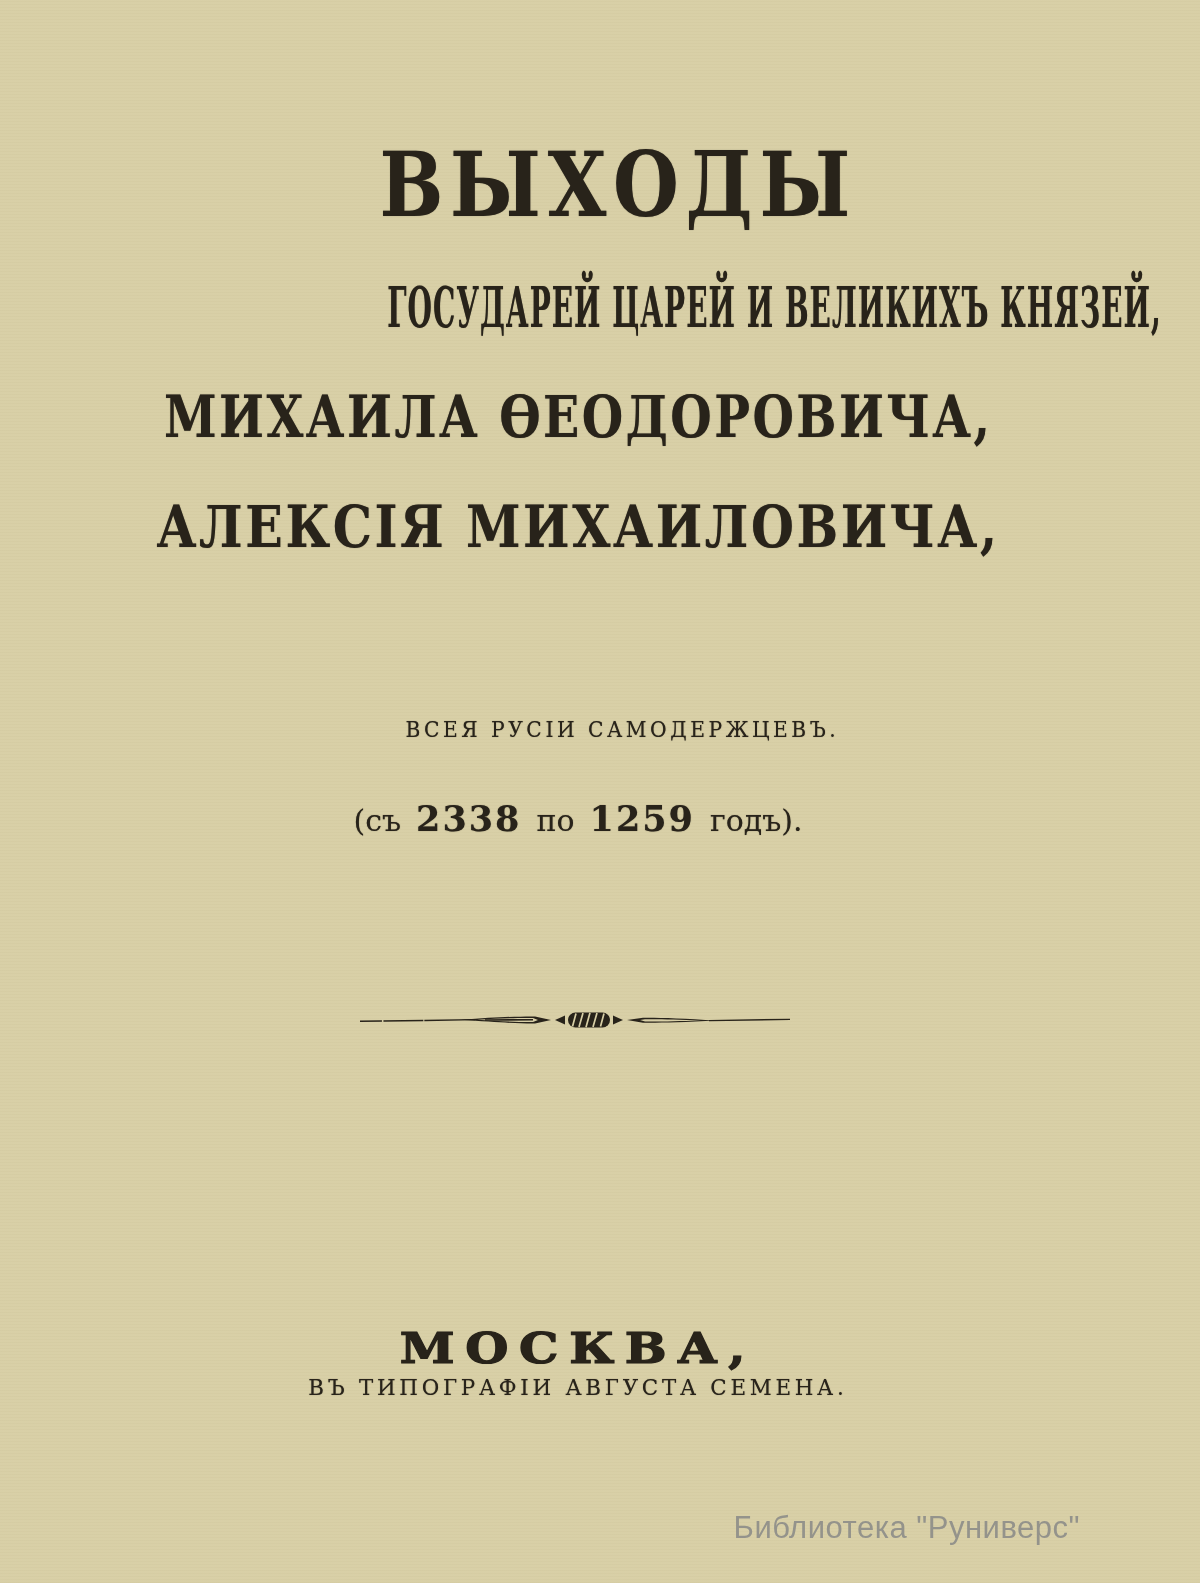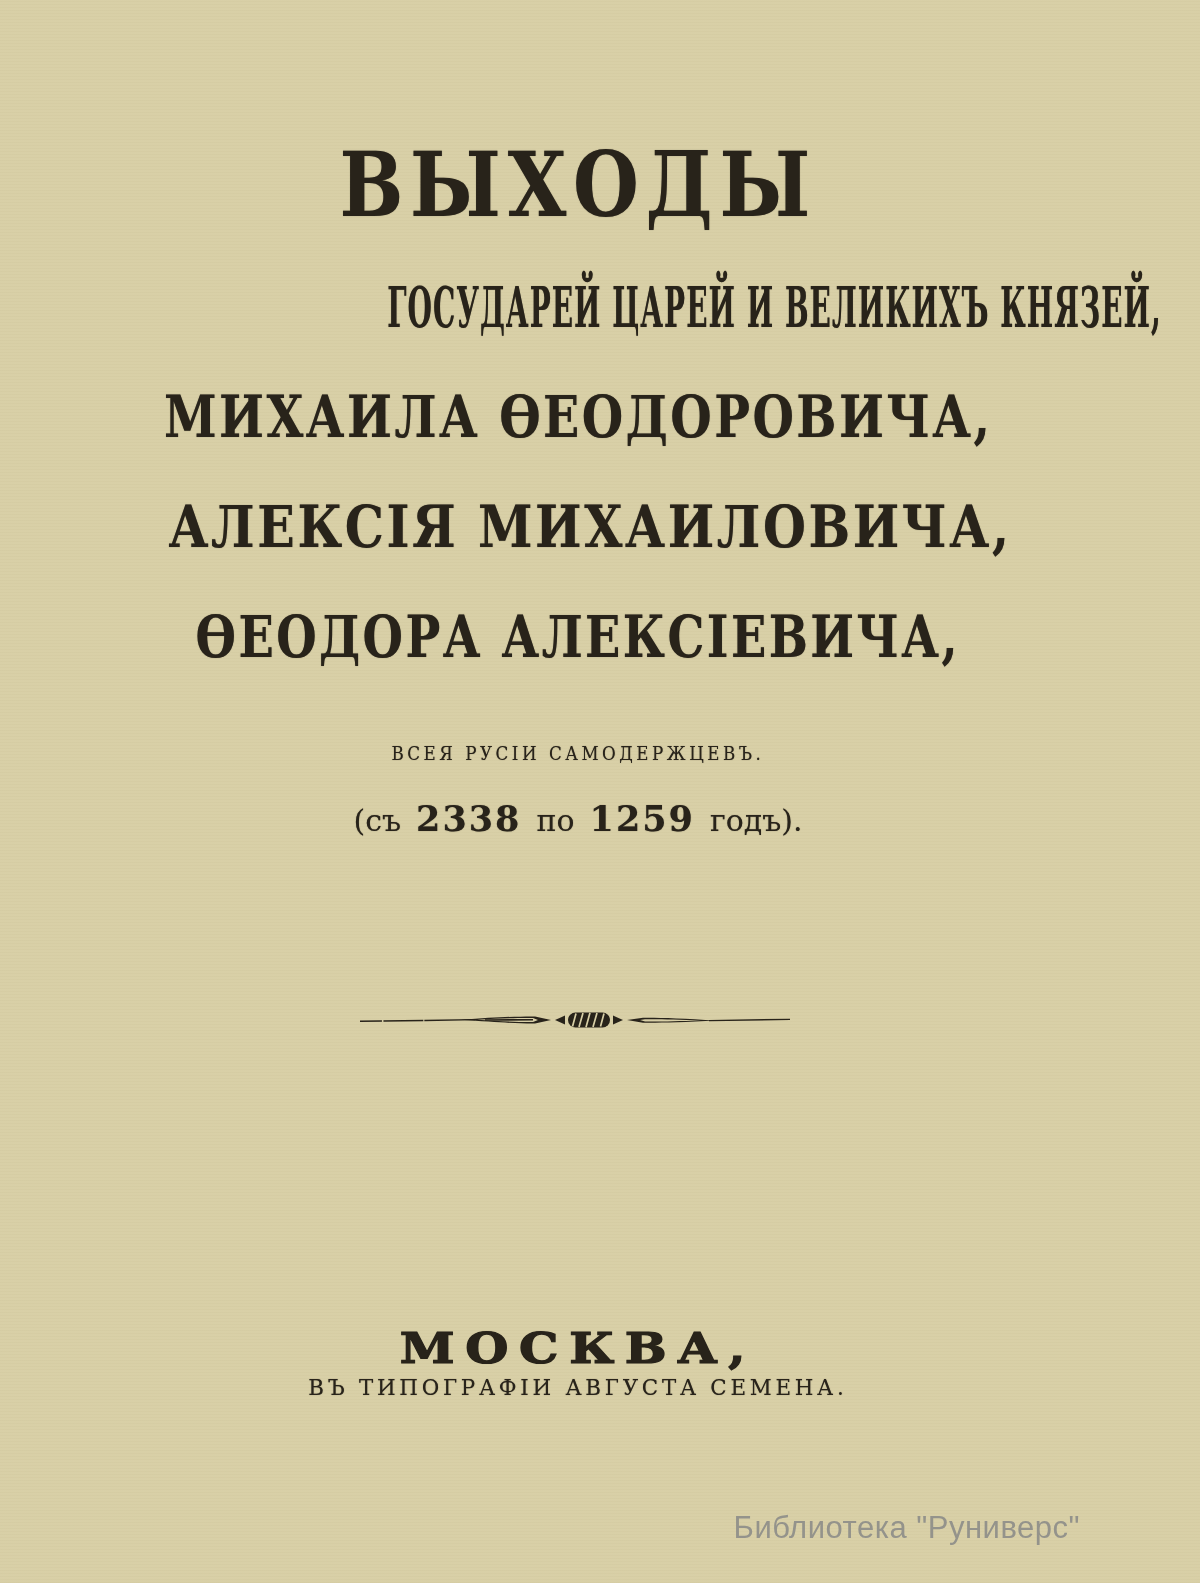--- a/index.html
+++ b/index.html
@@ -24,33 +24,33 @@
   .line{
     position:absolute;left:0;width:1156px;
     text-align:center;
     color:var(--ink);
     line-height:1;
     white-space:nowrap;
     text-shadow:0 0 1px rgba(40,35,26,0.55);
   }
   .sq{display:inline-block;white-space:nowrap;}
   
-  .main-title{top:139px;font-size:90px;font-weight:bold;letter-spacing:8px;}
+  .main-title{top:139px;font-size:90px;font-weight:bold;letter-spacing:8px;padding-left:40px;}
   .main-title .sq{transform:scaleX(0.84);}
   
   .subtitle{top:279px;font-size:56px;font-weight:bold;letter-spacing:2px;}
   .subtitle .sq{transform:scaleX(0.50);}
   
   .ruler{font-size:58px;font-weight:bold;letter-spacing:3px;text-decoration:underline;}
   .ruler .sq{transform:scaleX(0.82);}
   .ruler-1{top:388px;}
-  .ruler-2{top:498px;margin-left:12px;}.ruler-2 .sq{transform:scaleX(0.85);}
+  .ruler-2{top:498px;}.ruler-2 .sq{transform:scaleX(0.85);}
   .ruler-3{top:608px;}.ruler-3 .sq{transform:scaleX(0.80);}
   
-  .dedication{top:744px;font-size:19px;font-weight:normal;letter-spacing:4px;}
+  .dedication{top:718px;font-size:23px;font-weight:normal;letter-spacing:4px;margin-left:44px;}
   .dedication .sq{transform:scaleX(0.88);}
   
   .daterange{top:801px;font-size:30px;}
   .daterange .yr{font-weight:bold;font-size:35px;letter-spacing:2px;}
   .daterange .gap{margin-right:15px;}
   
   .divider{position:absolute;left:357px;top:1005px;width:436px;height:30px;}
   
   .city{top:1328px;font-size:42px;font-weight:bold;letter-spacing:9px;
         -webkit-text-stroke:1.2px var(--ink);}
@@ -81,23 +81,20 @@
   </div>
 
   <div class="line ruler ruler-1">
     <span class="sq">МИХАИЛА ѲЕОДОРОВИЧА,</span>
   </div>
 
   <div class="line ruler ruler-2">
     <span class="sq">АЛЕКСІЯ МИХАИЛОВИЧА,</span>
   </div>
 
-  <div class="line ruler ruler-3">
-    <span class="sq">ѲЕОДОРА АЛЕКСІЕВИЧА,</span>
-  </div>
 
   <div class="line dedication">
     <span class="sq">ВСЕЯ РУСІИ САМОДЕРЖЦЕВЪ.</span>
   </div>
 
   <div class="line daterange">
     <span class="gap">(съ</span><span class="yr gap">2338</span><span class="gap">по</span><span class="yr gap">1259</span><span>годъ).</span>
   </div>
 
   <svg class="divider" viewBox="0 0 436 30" xmlns="http://www.w3.org/2000/svg">

